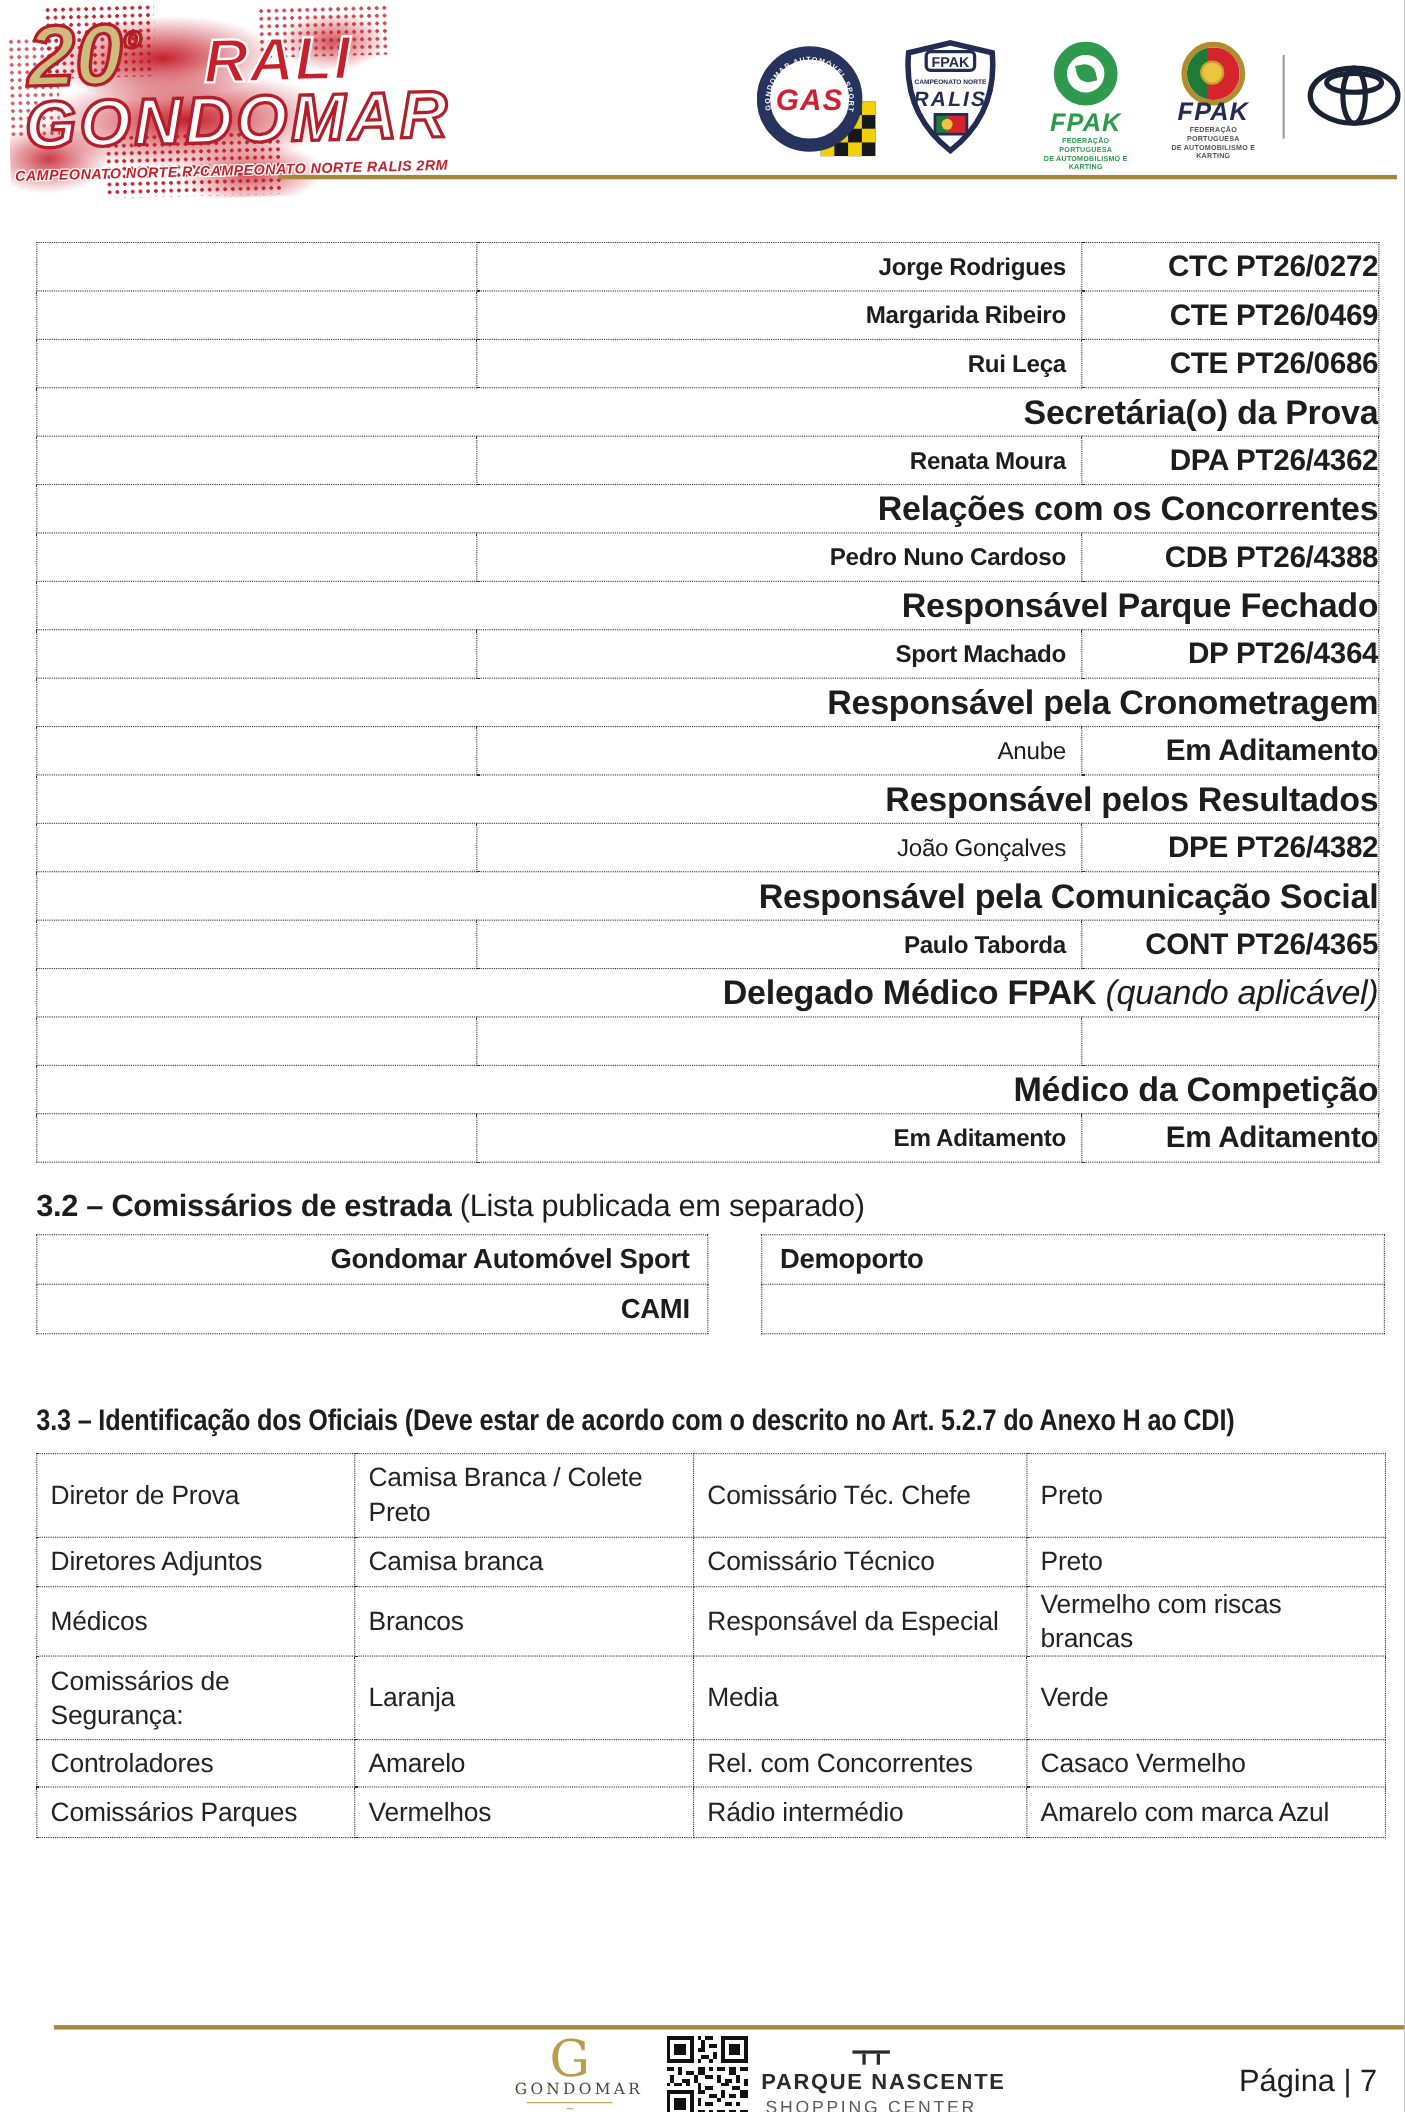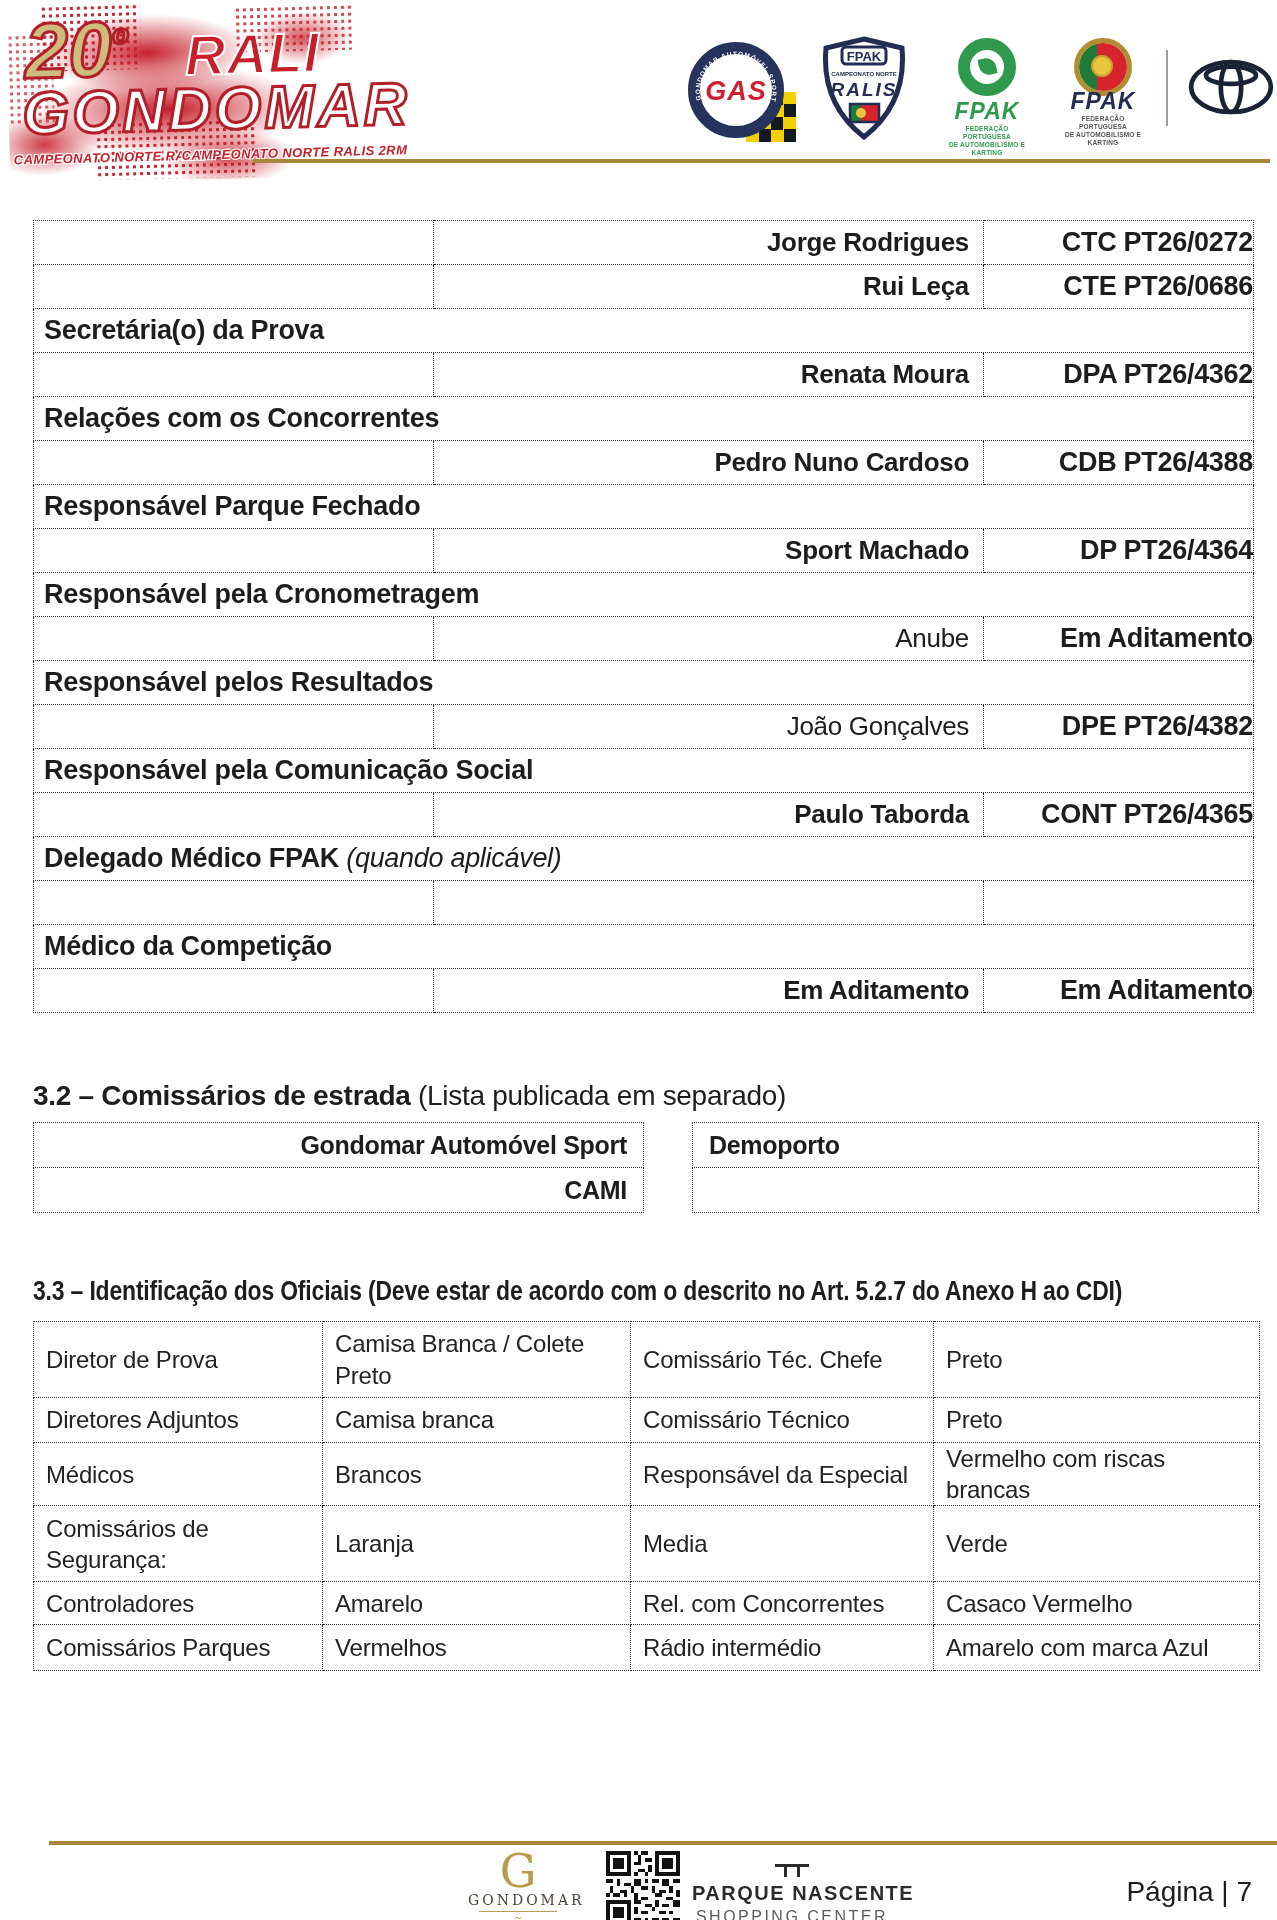--- a/index.html
+++ b/index.html
@@ -57,24 +57,24 @@
   .logo-sep { position:absolute; left:1166px; top:50px; width:2px; height:76px; background:#9aa0ab; }
   .toyota { position:absolute; left:1188px; top:46px; width:86px; height:82px; }
 
   .gold-line-top { position:absolute; left:253px; top:159px; width:1017px; height:4px; background:#a6873b; }
 
   
   table { border-collapse:collapse; table-layout:fixed; }
   .t1 { position:absolute; left:33px; top:220px; width:1220px; }
   .t1 td { border:1.5px dotted #2e2e2e; height:44px; vertical-align:middle; overflow:hidden; }
   .t1 .c0 { width:400px; }
-  .t1 .c1 { width:550px; text-align:right; padding-right:14px; font-weight:700; font-size:26px; letter-spacing:-.3px; }
+  .t1 .c1 { width:550px; text-align:right; padding-right:14px; font-weight:700; font-size:22px; letter-spacing:-.3px; }
   .t1 .c2 { width:270px; text-align:right; font-weight:700; font-size:27px; letter-spacing:-.3px; }
   .t1 .c1.lt { font-weight:400; }
-  .t1 .lab { padding-left:10px; font-size:27px; letter-spacing:-.3px; }
+  .t1 .lab { padding-left:10px; font-size:31px; letter-spacing:-.3px;text-align:right; }
   .t1 .lab .lab-b { font-weight:700; }
   .t1 .lab .lab-i { font-weight:400; font-style:italic; }
 
   
   .s32-title { position:absolute; left:33px; top:1080px; font-size:28px; white-space:nowrap; letter-spacing:-.3px; }
   .s32-title .b { font-weight:700; }
   .box32 { position:absolute; top:1122px; }
   .box32 table { width:100%; }
   .box32 td { border:1.5px dotted #2e2e2e; height:45px; vertical-align:middle; font-weight:700; font-size:25px; letter-spacing:-.3px; }
   .box32.left { left:33px; width:611px; }
@@ -191,20 +191,25 @@
   </div>
 
   <div class="gold-line-top"></div>
 
   <table class="t1">
     <tbody>
         <tr>
           <td class="c0"></td>
           <td class="c1">Jorge Rodrigues</td>
           <td class="c2">CTC PT26/0272</td>
+        </tr>
+    <tr>
+          <td class="c0"></td>
+          <td class="c1">Margarida Ribeiro</td>
+          <td class="c2">CTE PT26/0469</td>
         </tr>
     <tr>
           <td class="c0"></td>
           <td class="c1">Rui Leça</td>
           <td class="c2">CTE PT26/0686</td>
         </tr>
     <tr>
           <td class="lab" colspan="3"><span class="lab-b">Secretária(o) da Prova</span></td>
         </tr>
     <tr>

